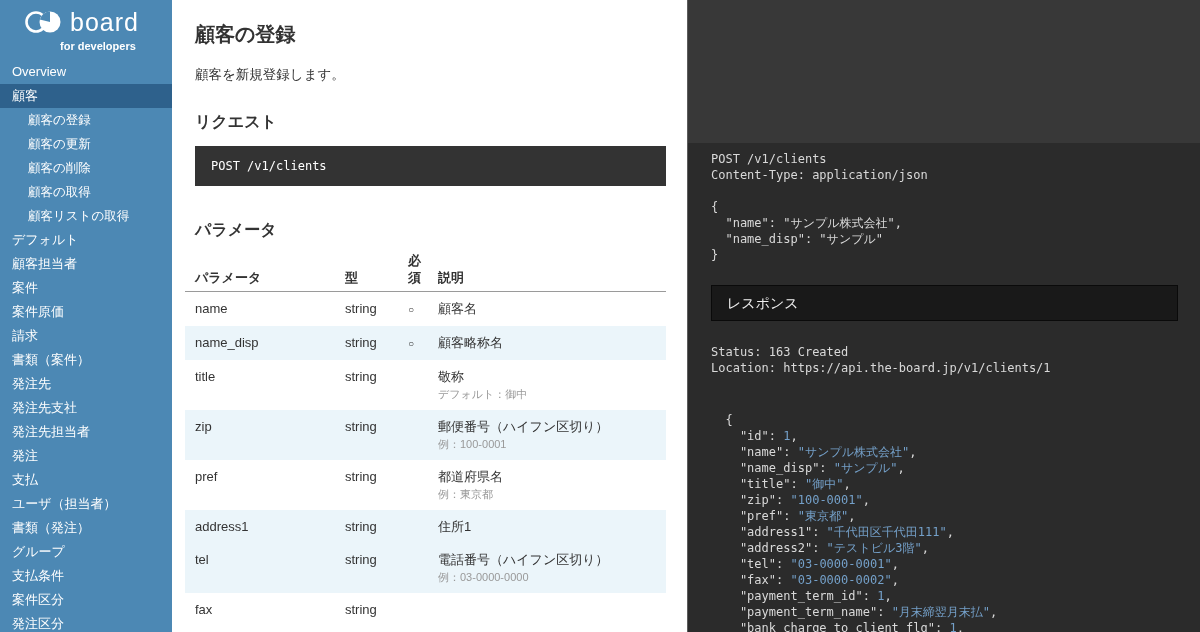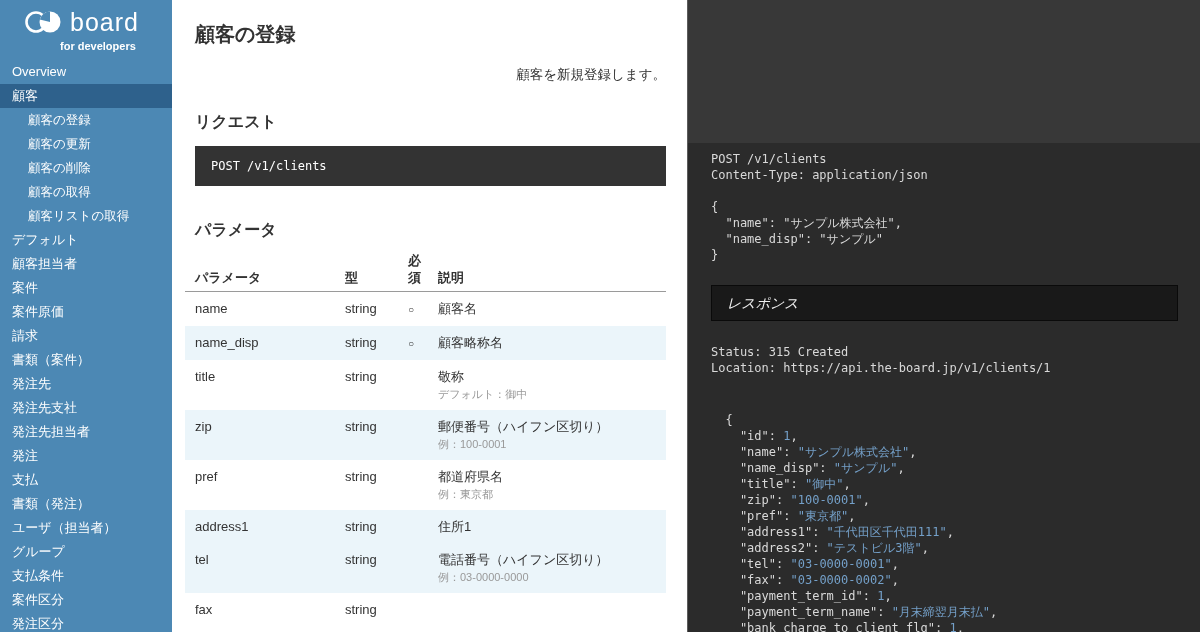--- a/index.html
+++ b/index.html
@@ -21,21 +21,21 @@
   .nav-item { height:24px; line-height:24px; padding-left:12px; color:#fff;
               font-size:13px; font-weight:normal; cursor:pointer;
               white-space:nowrap; }
   .nav-item.sub { padding-left:28px; font-weight:normal; font-size:12.5px; }
   .nav-item.active { background:#2e618c; }
 
   
   .main { position:absolute; left:172px; top:0; width:515px; height:632px;
           background:#fff; padding:0 21px 0 23px; color:#333; overflow:hidden; }
   .page-title { font-size:20px; font-weight:bold; margin-top:22px; line-height:24px; }
-  .page-desc { font-size:13.5px; margin-top:20px; line-height:18px;text-align:right; }
+  .page-desc { font-size:13.5px; margin-top:20px; line-height:18px; }
   .section-heading { font-size:16px; font-weight:bold; line-height:20px; }
   .h-request { margin-top:28px; }
   .h-params { margin-top:34px; }
   .code-block { margin-top:14px; background:#333; color:#fff;
                 font-family:"DejaVu Sans Mono", monospace; font-size:12px;
                 padding:13px 16px; line-height:14px; }
 
   .param-table { border-collapse:collapse; margin-top:6px; margin-left:-10px;
                  width:calc(100% + 10px); table-layout:fixed; font-size:13px; }
   .param-table th { text-align:left; font-weight:bold; vertical-align:bottom;
@@ -55,21 +55,21 @@
   .panel-top { height:143px; background:#383838; }
   .code-area { font-family:"DejaVu Sans Mono", monospace; font-size:12px;
                line-height:16px; color:#d9d9d9; padding:8px 20px 0 23px; }
   .code-area .line { white-space:pre; min-height:16px; }
   .code-area .p { color:#d9d9d9; }
   .code-area .v { color:#74a0c9; }
   .code-area.meta { padding-top:23px; }
   .code-area.json { padding-top:36px; }
   .response-bar { margin:22px 22px 0 23px; height:36px; line-height:34px;
                   background:#191919; border:1px solid #0a0a0a; color:#f0f0f0;
-                  font-size:14px; padding-left:15px;font-style:italic; }
+                  font-size:14px; padding-left:15px; }
 </style>
 </head>
 <body>
 
 <div class="sidebar">
   <div class="brand">
     <div class="brand-row">
       <svg class="logo-mark" width="36" height="28" viewBox="0 0 36 28">
         <circle cx="11" cy="14" r="9.5" fill="none" stroke="#ffffff" stroke-width="2.6"></circle>
         <circle cx="25" cy="14" r="10.5" fill="#ffffff"></circle>
@@ -91,22 +91,22 @@
       <div class="nav-item">顧客担当者</div>
       <div class="nav-item">案件</div>
       <div class="nav-item">案件原価</div>
       <div class="nav-item">請求</div>
       <div class="nav-item">書類（案件）</div>
       <div class="nav-item">発注先</div>
       <div class="nav-item">発注先支社</div>
       <div class="nav-item">発注先担当者</div>
       <div class="nav-item">発注</div>
       <div class="nav-item">支払</div>
+      <div class="nav-item">ユーザ（担当者）</div>
       <div class="nav-item">書類（発注）</div>
-      <div class="nav-item">ユーザ（担当者）</div>
       <div class="nav-item">グループ</div>
       <div class="nav-item">支払条件</div>
       <div class="nav-item">案件区分</div>
       <div class="nav-item">発注区分</div>
     </nav>
 </div>
 
 <div class="main">
   <h1 class="page-title">顧客の登録</h1>
   <p class="page-desc">顧客を新規登録します。</p>
@@ -219,21 +219,21 @@
       <div class="line">&nbsp;</div>
       <div class="line"><span class="p">{</span></div>
       <div class="line"><span class="p">  "name": "サンプル株式会社",</span></div>
       <div class="line"><span class="p">  "name_disp": "サンプル"</span></div>
       <div class="line"><span class="p">}</span></div>
     </div>
   <div class="response-bar">
     <span>レスポンス</span>
   </div>
   <div class="code-area meta">
-      <div class="line"><span class="p">Status: 315 Created</span></div>
+      <div class="line"><span class="p">Status: 163 Created</span></div>
       <div class="line"><span class="p">Location: https://api.the-board.jp/v1/clients/1</span></div>
     </div>
   <div class="code-area json">
       <div class="line"><span class="p">  {</span></div>
       <div class="line"><span class="p">    "id": </span><span class="v">1</span><span class="p">,</span></div>
       <div class="line"><span class="p">    "name": </span><span class="v">"サンプル株式会社"</span><span class="p">,</span></div>
       <div class="line"><span class="p">    "name_disp": </span><span class="v">"サンプル"</span><span class="p">,</span></div>
       <div class="line"><span class="p">    "title": </span><span class="v">"御中"</span><span class="p">,</span></div>
       <div class="line"><span class="p">    "zip": </span><span class="v">"100-0001"</span><span class="p">,</span></div>
       <div class="line"><span class="p">    "pref": </span><span class="v">"東京都"</span><span class="p">,</span></div>

